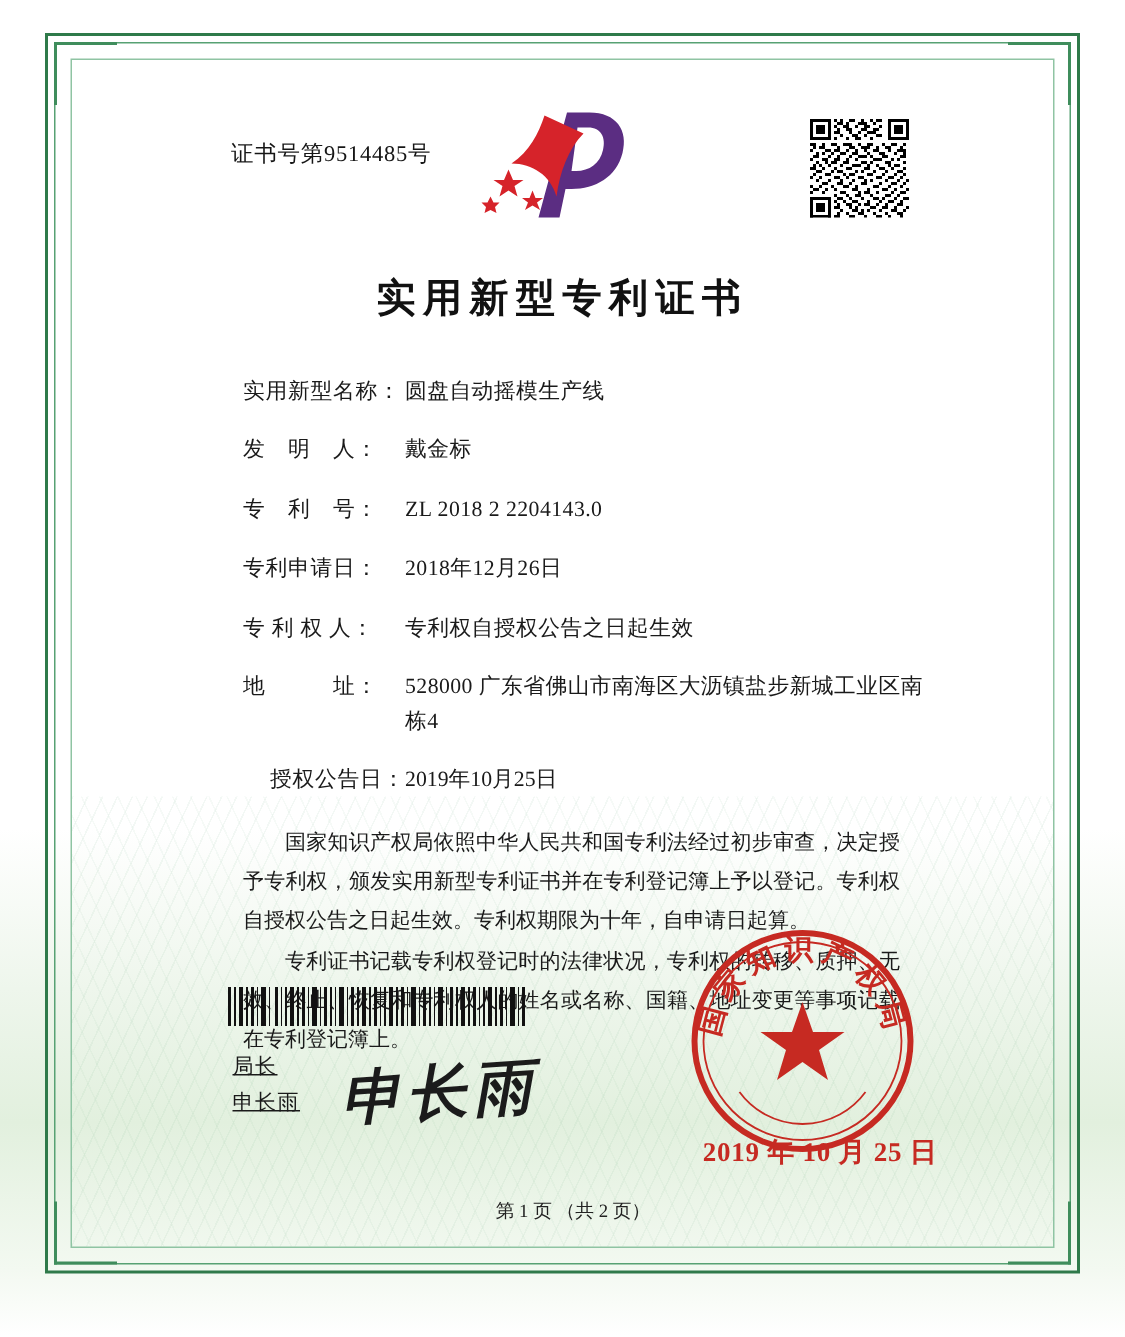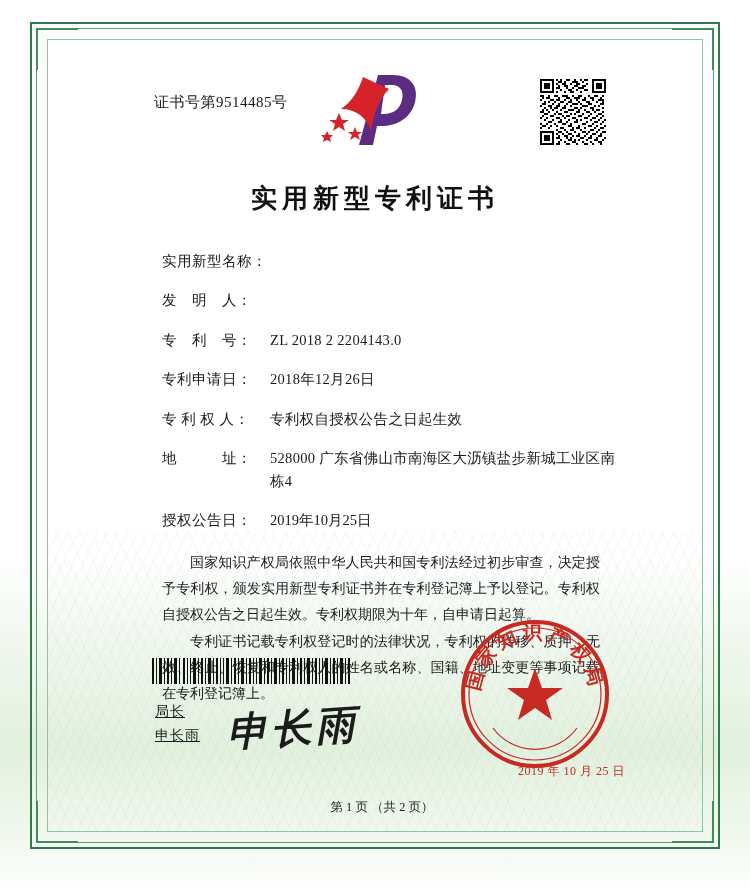--- a/index.html
+++ b/index.html
@@ -138,20 +138,21 @@
     letter-spacing: 0.3px;
   }
   .field-value .second-line {
     display: block;
     margin-top: 3px;
   }
   .field-row-two {
     display: flex;
     align-items: flex-start;
     margin-bottom: 7px;
+    text-align: right;
   }
   .field-row-two .col {
     display: flex;
     align-items: flex-start;
   }
   .field-row-two .col.left { width: 300px; flex: 0 0 300px; }
   .field-row-two .col .label-inline {
     width: 108px;
     flex: 0 0 108px;
     white-space: nowrap;
@@ -210,23 +211,24 @@
     position: absolute;
     right: 92px;
     bottom: 62px;
     width: 152px;
     height: 152px;
   }
   .seal-date {
     position: absolute;
     right: 78px;
     bottom: 52px;
-    font-size: 12px;
+    font-size: 18px;
     color: #c62a22;
     letter-spacing: 0.5px;
+    font-weight: bold;
   }
 
   .page-footer {
     position: absolute;
     bottom: 16px;
     left: 0;
     right: 0;
     text-align: center;
     font-size: 12.5px;
     color: #222;
@@ -512,24 +514,26 @@
         </svg>
       </div>
     </div>
 
     <div class="title">实用新型专利证书</div>
 
     <div class="fields">
 
       <div class="field">
         <span class="field-label">实用新型名称：</span>
+        <span class="field-value">圆盘自动摇模生产线</span>
       </div>
 
       <div class="field">
         <span class="field-label">发　明　人：</span>
+        <span class="field-value">戴金标</span>
       </div>
 
       <div class="field">
         <span class="field-label">专　利　号：</span>
         <span class="field-value">ZL 2018 2 2204143.0</span>
       </div>
 
       <div class="field">
         <span class="field-label">专利申请日：</span>
         <span class="field-value">2018年12月26日</span>

